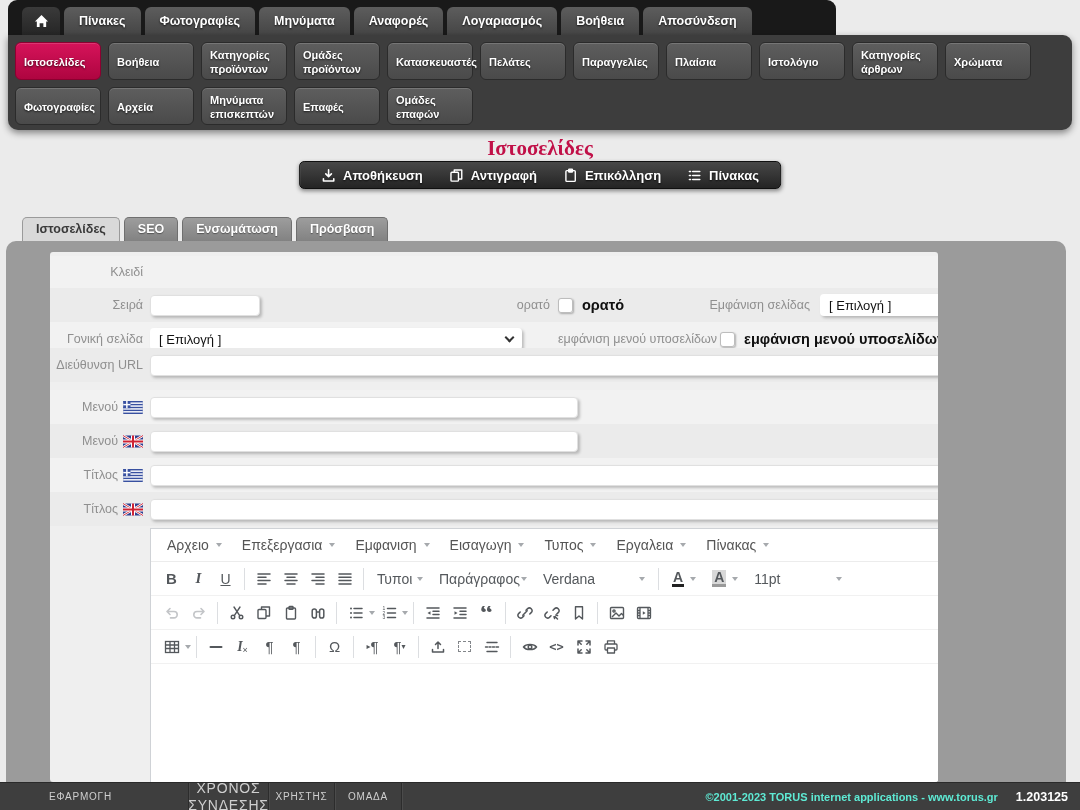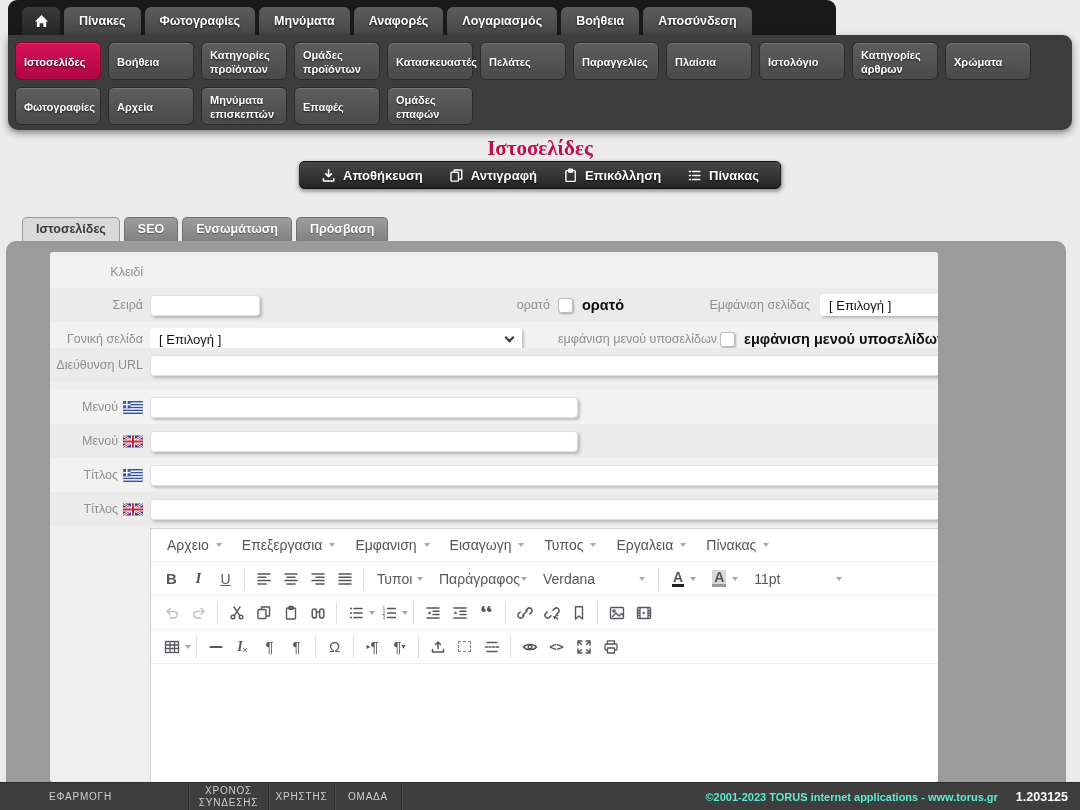--- a/index.html
+++ b/index.html
@@ -90,21 +90,21 @@
   .minitri{font-size:8px;line-height:1;}
   .dashedbox{width:13px;height:11px;border:1px dashed #7e8click286;border:1px dashed #83868a;}
   .econtent{height:118px;background:#fff;cursor:text;}
 
   
   .statusbar{position:absolute;left:0;top:782px;width:1080px;height:28px;background:#3e3e3e;
     display:flex;align-items:stretch;color:#cfcfcf;border-top:1px solid #2a2a2a;}
   .scell{display:flex;align-items:center;justify-content:center;font-size:10px;letter-spacing:.8px;
     border-left:1px solid #2c2c2c;box-shadow:inset 1px 0 0 #4b4b4b;text-align:center;}
   .scell.first{border-left:none;box-shadow:none;justify-content:flex-start;padding-left:13px;width:152px;margin-left:36px;}
-  .scell.session{width:80px;font-size:10px;line-height:1.2;}
+  .scell.session{width:80px;font-size:14px;line-height:1.2;}
   .scell.user{width:66px;}
   .scell.group{width:67px;}
   .sfill{flex:1;display:flex;align-items:center;justify-content:flex-end;gap:18px;
     border-left:1px solid #2c2c2c;box-shadow:inset 1px 0 0 #4b4b4b;padding-right:12px;}
   .copyright{font-weight:bold;color:#5eead4;font-size:11px;}
   .version{font-weight:bold;color:#fff;font-size:12.5px;}
 
   svg{display:block;}
 </style>
 </head>

